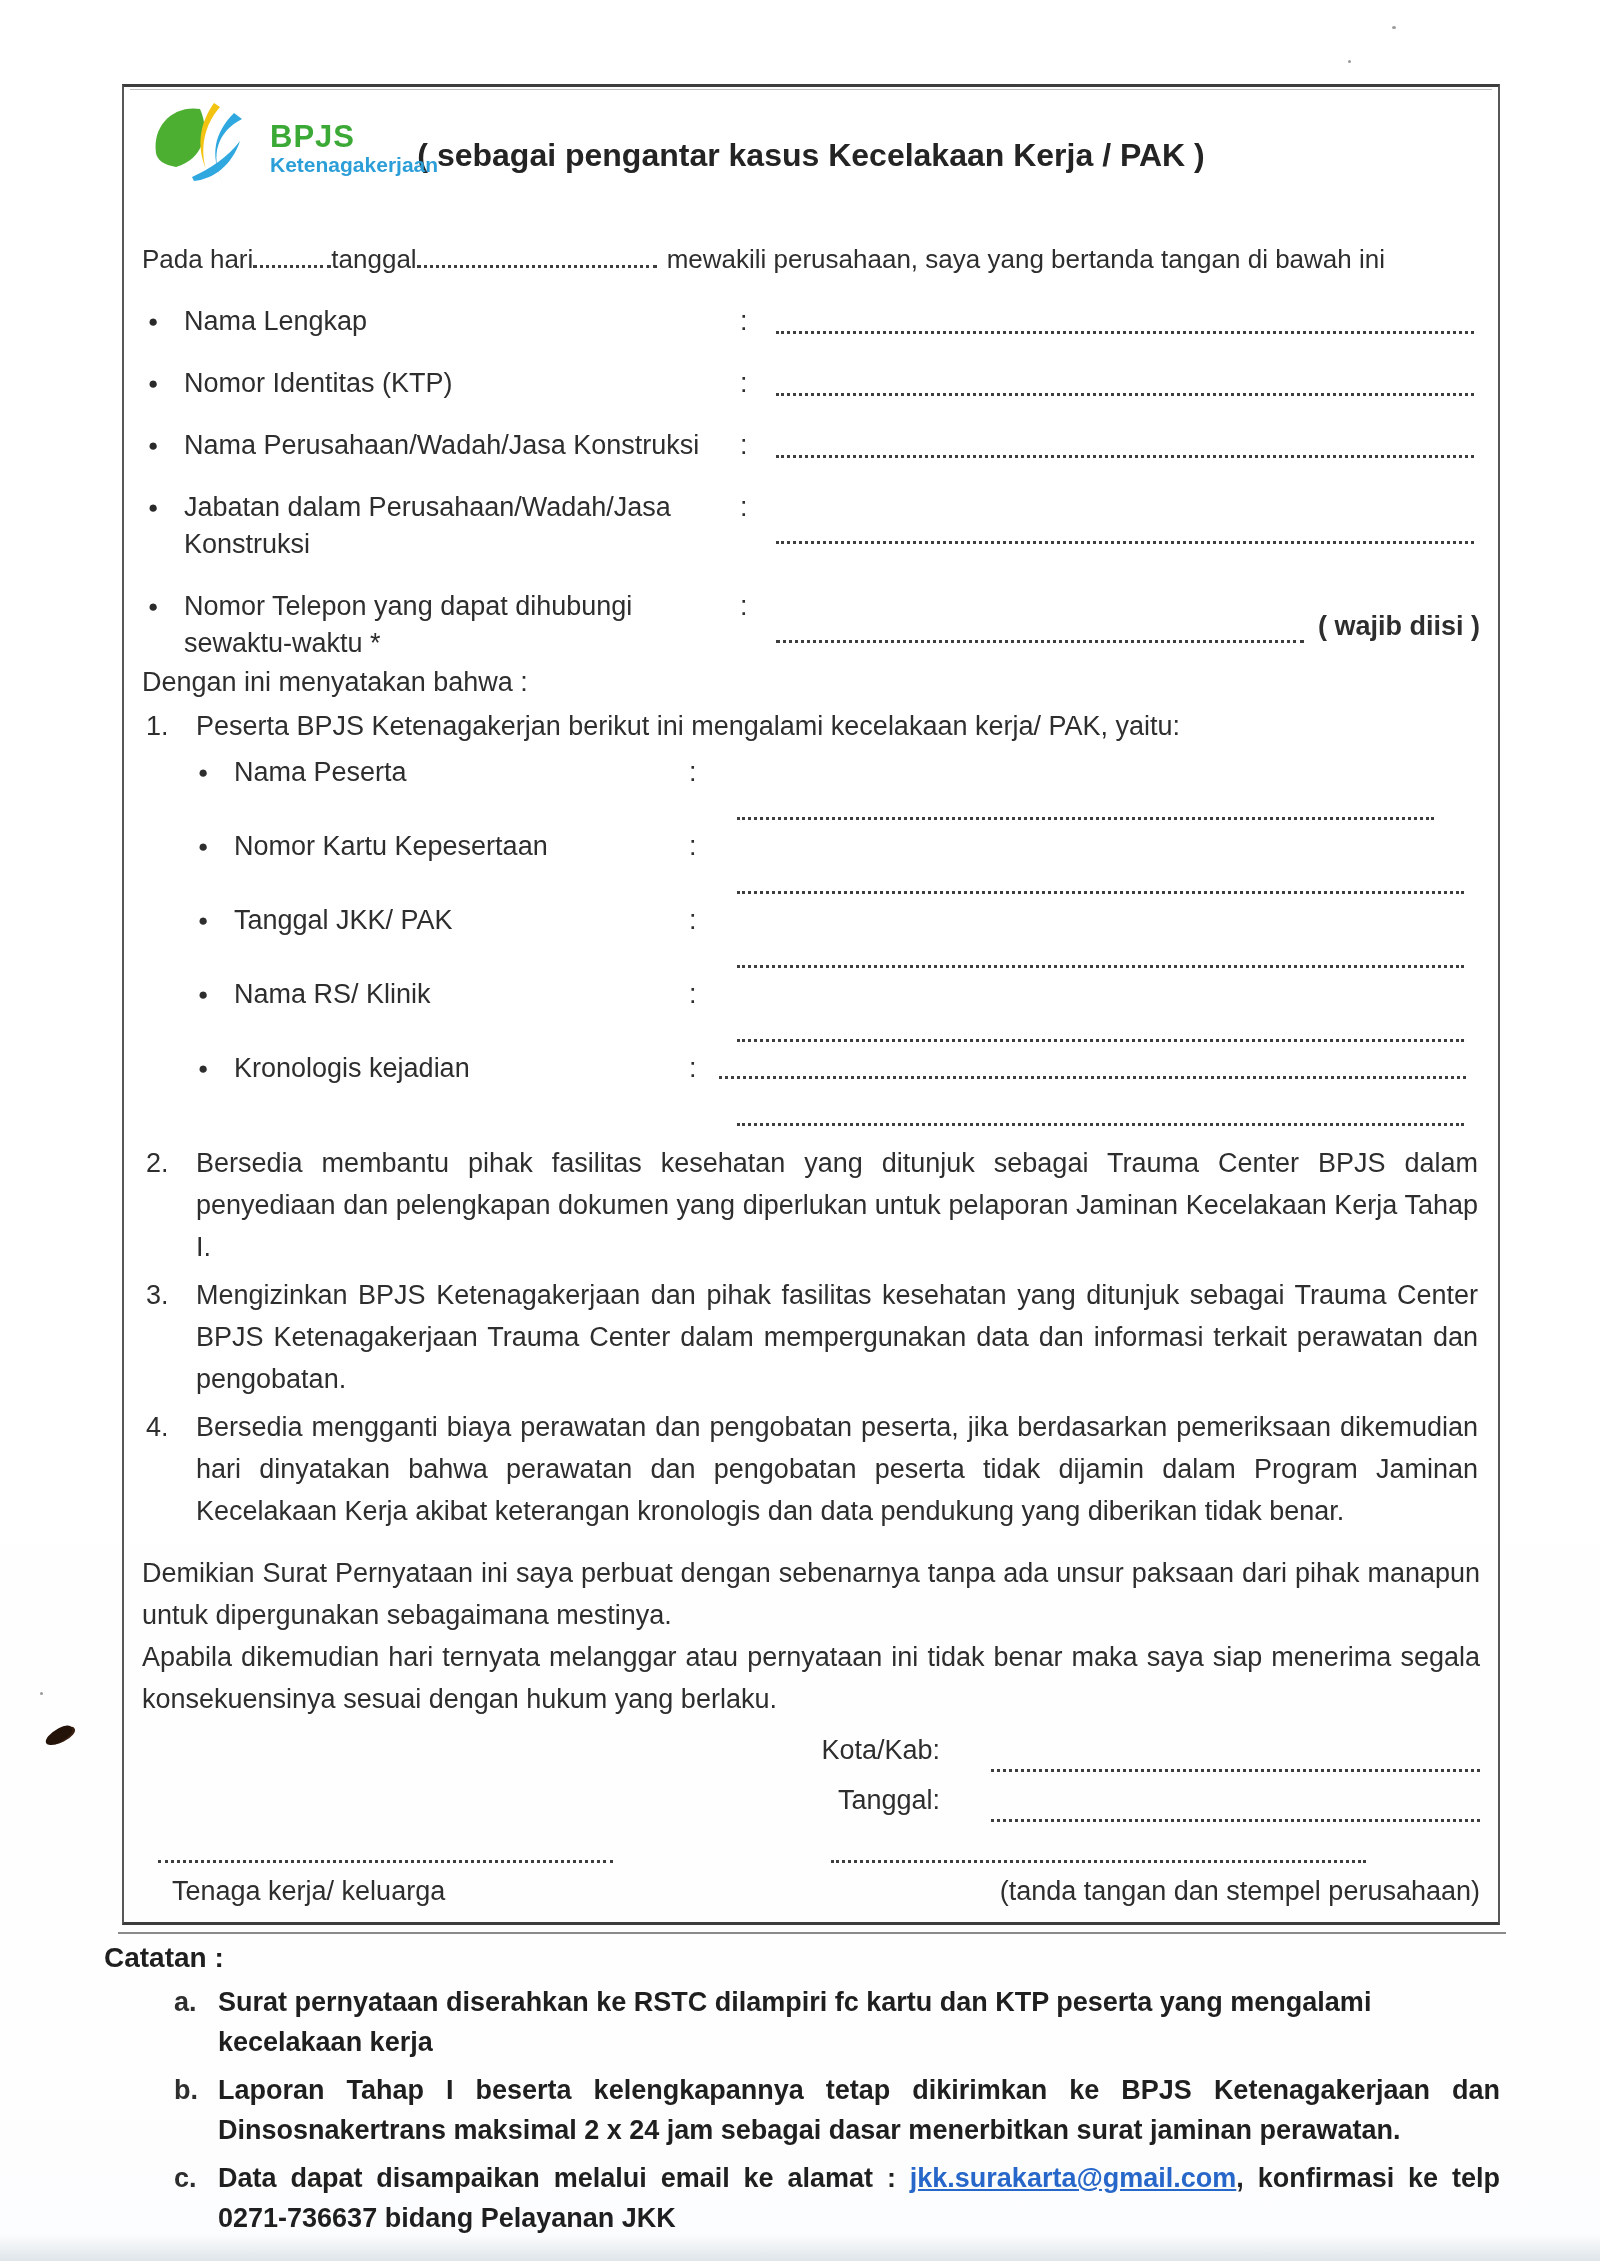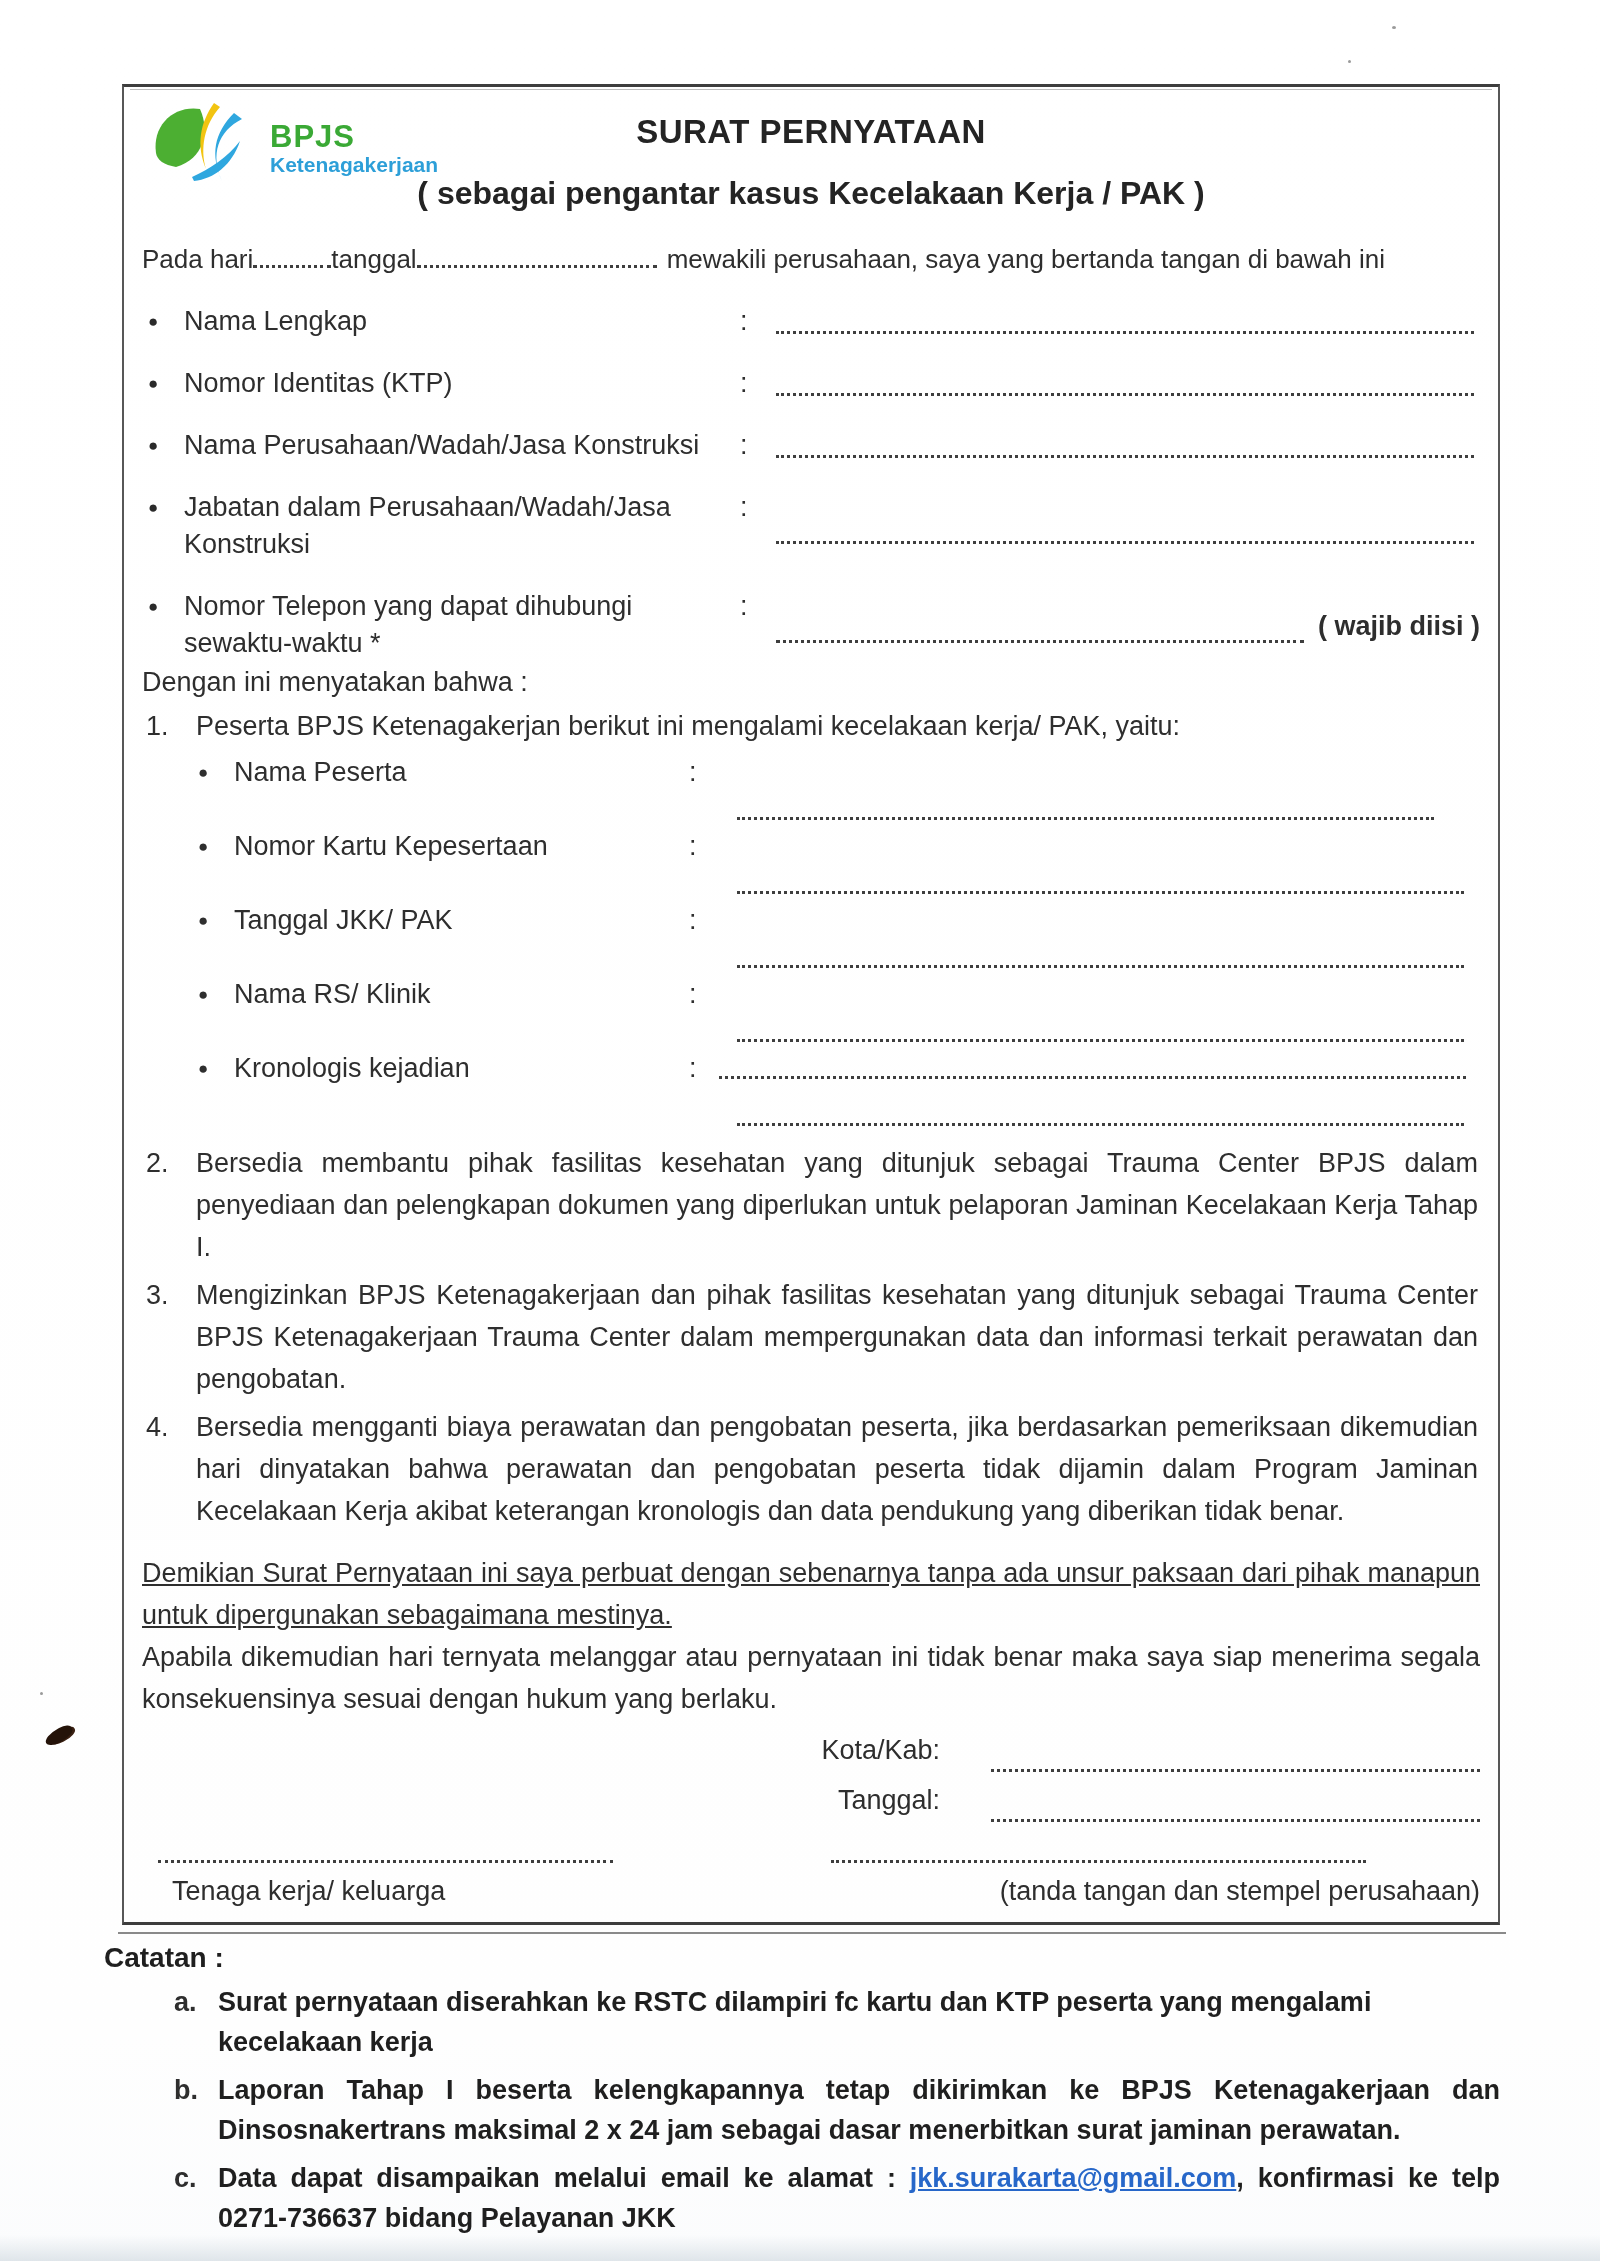--- a/index.html
+++ b/index.html
@@ -128,21 +128,20 @@
             <path d="M86,16 C66,36 62,58 74,84 C62,58 70,34 94,22 Z" fill="#2fa7df"></path>
             <path d="M44,80 C62,72 80,60 92,44 C84,68 66,82 46,84 Z" fill="#2fa7df"></path>
           </svg>
         </span>
         <span class="logo-text">
           <span class="logo-l1">BPJS</span>
           <span class="logo-l2">Ketenagakerjaan</span>
         </span>
       </div>
       <div class="titles">
-        <div class="title">SURAT PERNYATAAN</div>
         <div class="subtitle">( sebagai pengantar kasus Kecelakaan Kerja / PAK )</div>
       </div>
     </div>
 
     <div class="intro">
       <span>Pada hari</span><span class="dl w78"></span><span>tanggal</span><span class="dl w240"></span><span>mewakili perusahaan, saya yang bertanda tangan di bawah ini</span>
     </div>
 
     <div class="frow">
       <span class="fbul">●</span>
@@ -235,21 +234,21 @@
     </div>
     <div class="numrow mt just">
       <span class="num">3.</span>
       <div class="ntext">Mengizinkan BPJS Ketenagakerjaan dan pihak fasilitas kesehatan yang ditunjuk sebagai Trauma Center BPJS Ketenagakerjaan Trauma Center dalam mempergunakan data dan informasi terkait perawatan dan pengobatan.</div>
     </div>
     <div class="numrow mt just">
       <span class="num">4.</span>
       <div class="ntext">Bersedia mengganti biaya perawatan dan pengobatan peserta, jika berdasarkan pemeriksaan dikemudian hari dinyatakan bahwa perawatan dan pengobatan peserta tidak dijamin dalam Program Jaminan Kecelakaan Kerja akibat keterangan kronologis dan data pendukung yang diberikan tidak benar.</div>
     </div>
 
-    <div class="para just" style="margin-top:20px;text-decoration:underline;">Demikian Surat Pernyataan ini saya perbuat dengan sebenarnya tanpa ada unsur paksaan dari pihak manapun untuk dipergunakan sebagaimana mestinya.</div>
+    <div class="para just" style="margin-top:20px;">Demikian Surat Pernyataan ini saya perbuat dengan sebenarnya tanpa ada unsur paksaan dari pihak manapun untuk dipergunakan sebagaimana mestinya.</div>
     <div class="para just" style="margin-top:0;">Apabila dikemudian hari ternyata melanggar atau pernyataan ini tidak benar maka saya siap menerima segala konsekuensinya sesuai dengan hukum yang berlaku.</div>
 
     <div class="pdblock">
       <div class="pdrow">
         <span class="pdlab">Kota/Kab</span>
         <span class="pdcolon">:</span>
         <span class="pddots"></span>
       </div>
       <div class="pdrow">
         <span class="pdlab">Tanggal</span>

